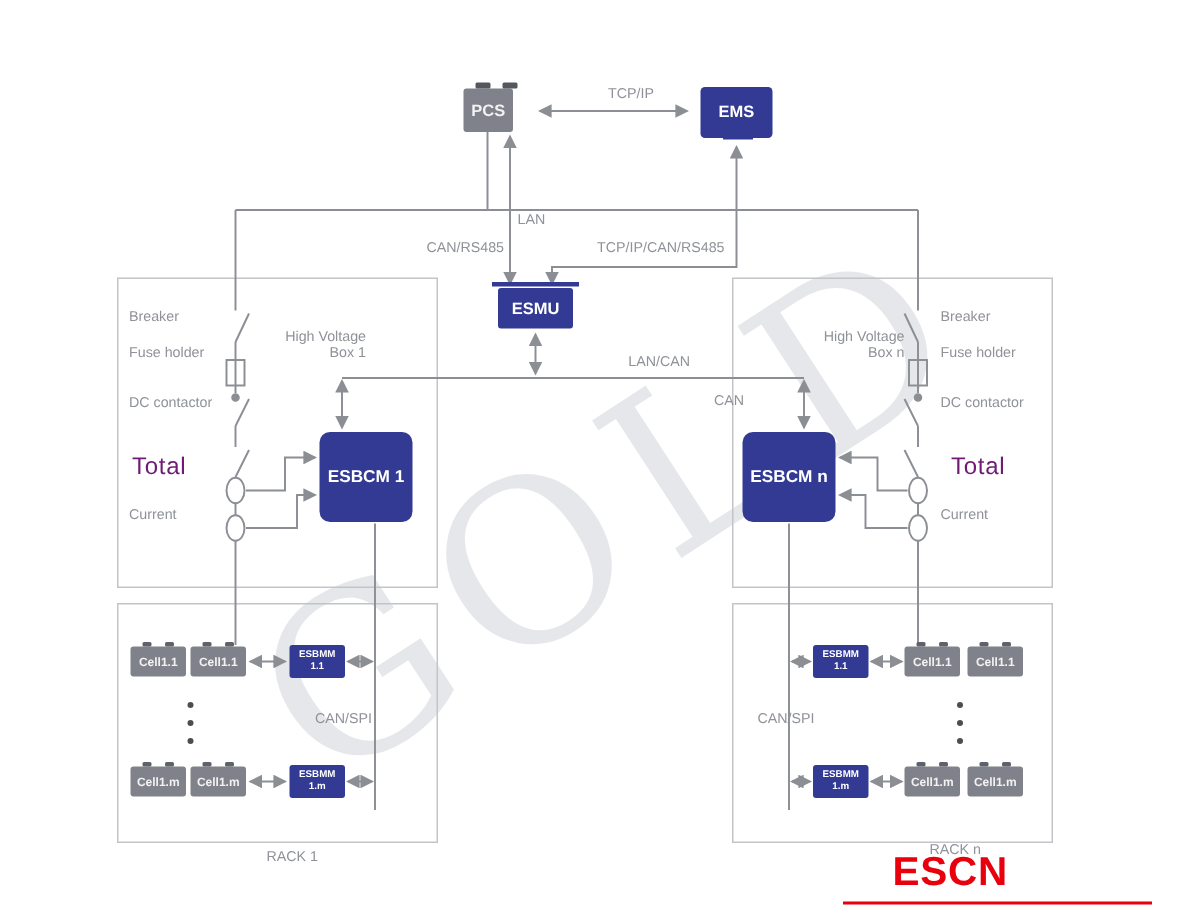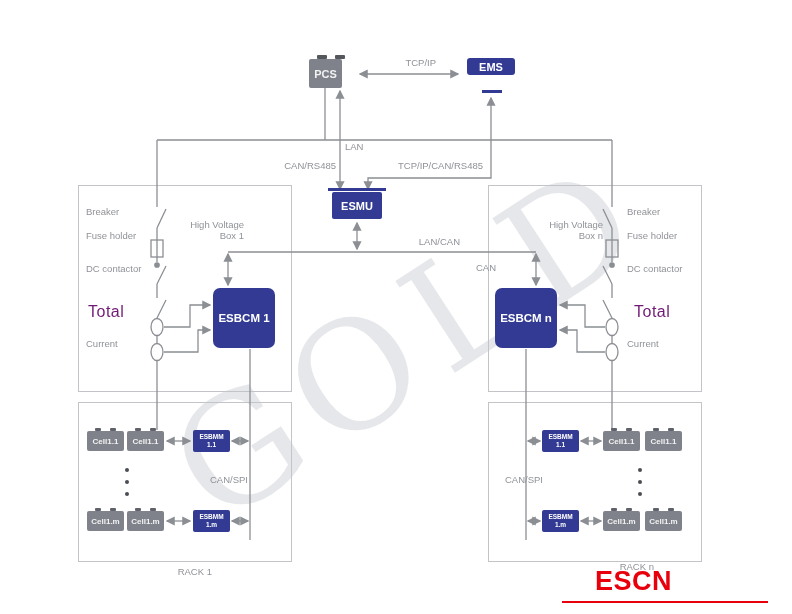--- a/index.html
+++ b/index.html
@@ -108,21 +108,21 @@
 <div class="abs frame" style="left:78px;top:185px;width:212px;height:205px;"></div>
 <div class="abs frame" style="left:488px;top:185px;width:212px;height:205px;"></div>
 <div class="abs frame" style="left:78px;top:402px;width:212px;height:158px;"></div>
 <div class="abs frame" style="left:488px;top:402px;width:212px;height:158px;"></div>
 
 <div class="abs graybox" style="left:309px;top:59px;width:33px;height:29px;font-size:11px;font-weight:bold;border-radius:2px;">
   <i class="pcs-tab" style="left:8px;"></i>
   <i class="pcs-tab" style="left:26px;"></i>
   <span>PCS</span>
 </div>
-<div class="abs bluebox" style="left:467px;top:58px;width:48px;height:17px;font-size:11px;border-radius:3px;">
+<div class="abs bluebox" style="left:467px;top:58px;width:48px;height:34px;font-size:11px;border-radius:3px;">
   <span>EMS</span>
 </div>
 <div class="abs" style="left:482px;top:90px;width:20px;height:3px;background:#323a93;z-index:4;"></div>
 
 <div class="abs" style="left:328px;top:188px;width:58px;height:3px;background:#323a93;z-index:4;"></div>
 <div class="abs bluebox" style="left:332px;top:192px;width:50px;height:27px;font-size:11px;border-radius:2px;">
   <span>ESMU</span>
 </div>
 
 <div class="abs lbl center" style="left:376px;top:57px;width:60px;">TCP/IP</div>

